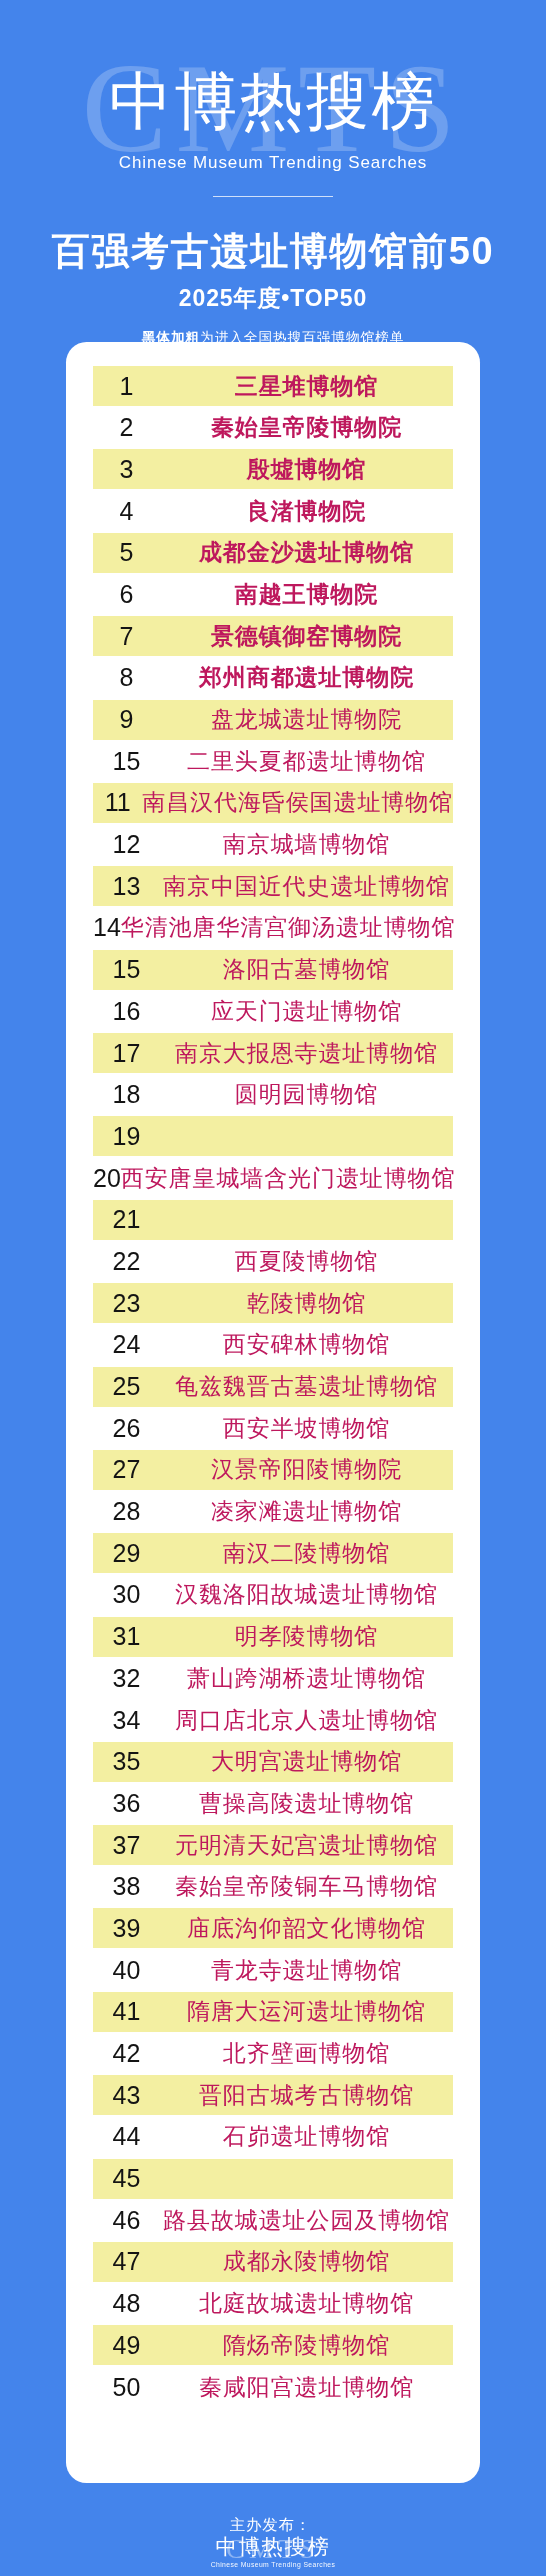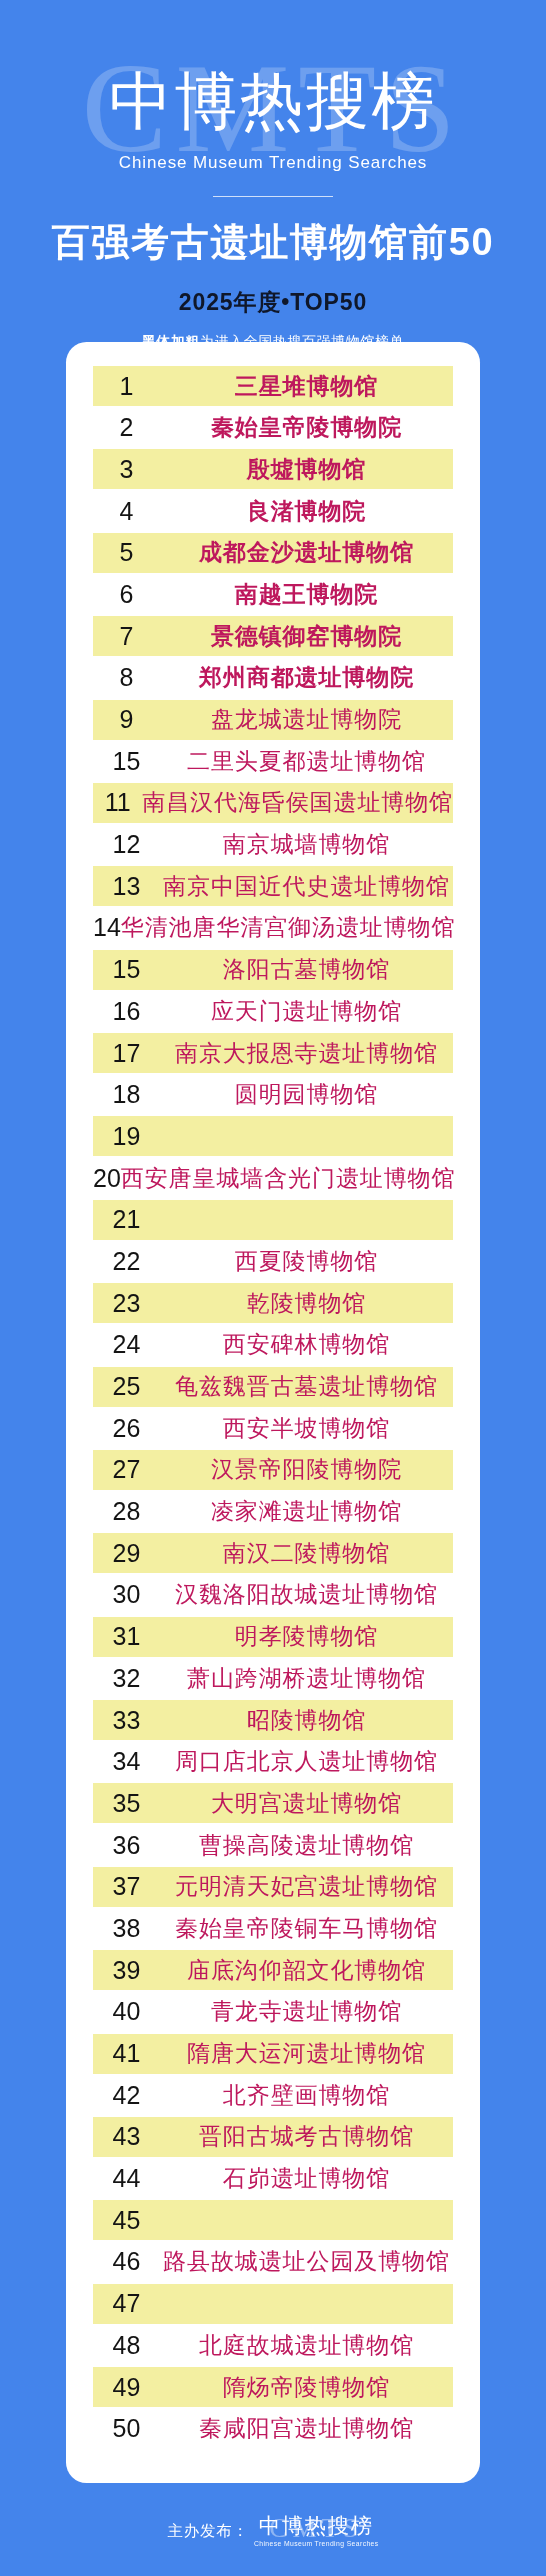--- a/index.html
+++ b/index.html
@@ -38,32 +38,32 @@
     font-weight:400;
   }
   .divider{
     position:relative;
     margin:23px auto 0 auto;
     width:120px;height:0;
     border-top:0.9px solid rgba(255,255,255,0.75);
   }
   .banner-title{
     position:relative;
-    margin-top:20px;
+    margin-top:29px;
     font-size:38px;
     font-weight:700;
     color:#ffffff;
     letter-spacing:1.7px;
   }
   .period{
     position:relative;
-    margin-top:19px;
+    margin-top:6px;
     font-size:23px;
     font-weight:600;
-    color:#0f172a;
+    color:#ffffff;
     letter-spacing:0.9px;
   }
   .legend{
     position:relative;
     margin-top:14.5px;
     font-size:13.7px;
     color:#ffffff;
     letter-spacing:0.9px;
   }
   .legend .b{font-weight:700;}
@@ -100,20 +100,21 @@
     letter-spacing:0.9px;
     white-space:nowrap;
   }
   .row.bold .name{font-weight:700;}
   
   .footer{
     position:absolute;
     left:0;top:2515px;width:546px;
     display:flex;justify-content:center;align-items:center;
     color:#ffffff;
+    flex-direction:column;
   }
   .footer-label{font-size:15.4px;letter-spacing:0.9px;margin-right:5.1px;}
   .logo{position:relative;text-align:center;}
   .logo-cmts{
     position:absolute;left:50%;top:40%;
     transform:translate(-50%,-50%);
     font-family:"Liberation Serif", serif;
     font-size:27px;color:rgba(255,255,255,0.40);
     letter-spacing:5.1px;white-space:nowrap;
   }
@@ -263,24 +264,20 @@
         <span class="name">汉魏洛阳故城遗址博物馆</span>
       </div>
       <div class="row hl">
         <span class="rank">31</span>
         <span class="name">明孝陵博物馆</span>
       </div>
       <div class="row">
         <span class="rank">32</span>
         <span class="name">萧山跨湖桥遗址博物馆</span>
       </div>
-      <div class="row hl">
-        <span class="rank">33</span>
-        <span class="name">昭陵博物馆</span>
-      </div>
       <div class="row">
         <span class="rank">34</span>
         <span class="name">周口店北京人遗址博物馆</span>
       </div>
       <div class="row hl">
         <span class="rank">35</span>
         <span class="name">大明宫遗址博物馆</span>
       </div>
       <div class="row">
         <span class="rank">36</span>
@@ -320,20 +317,21 @@
       </div>
       <div class="row hl">
         <span class="rank">45</span>
       </div>
       <div class="row">
         <span class="rank">46</span>
         <span class="name">路县故城遗址公园及博物馆</span>
       </div>
       <div class="row hl">
         <span class="rank">47</span>
+        <span class="name">成都永陵博物馆</span>
       </div>
       <div class="row">
         <span class="rank">48</span>
         <span class="name">北庭故城遗址博物馆</span>
       </div>
       <div class="row hl">
         <span class="rank">49</span>
         <span class="name">隋炀帝陵博物馆</span>
       </div>
       <div class="row">

